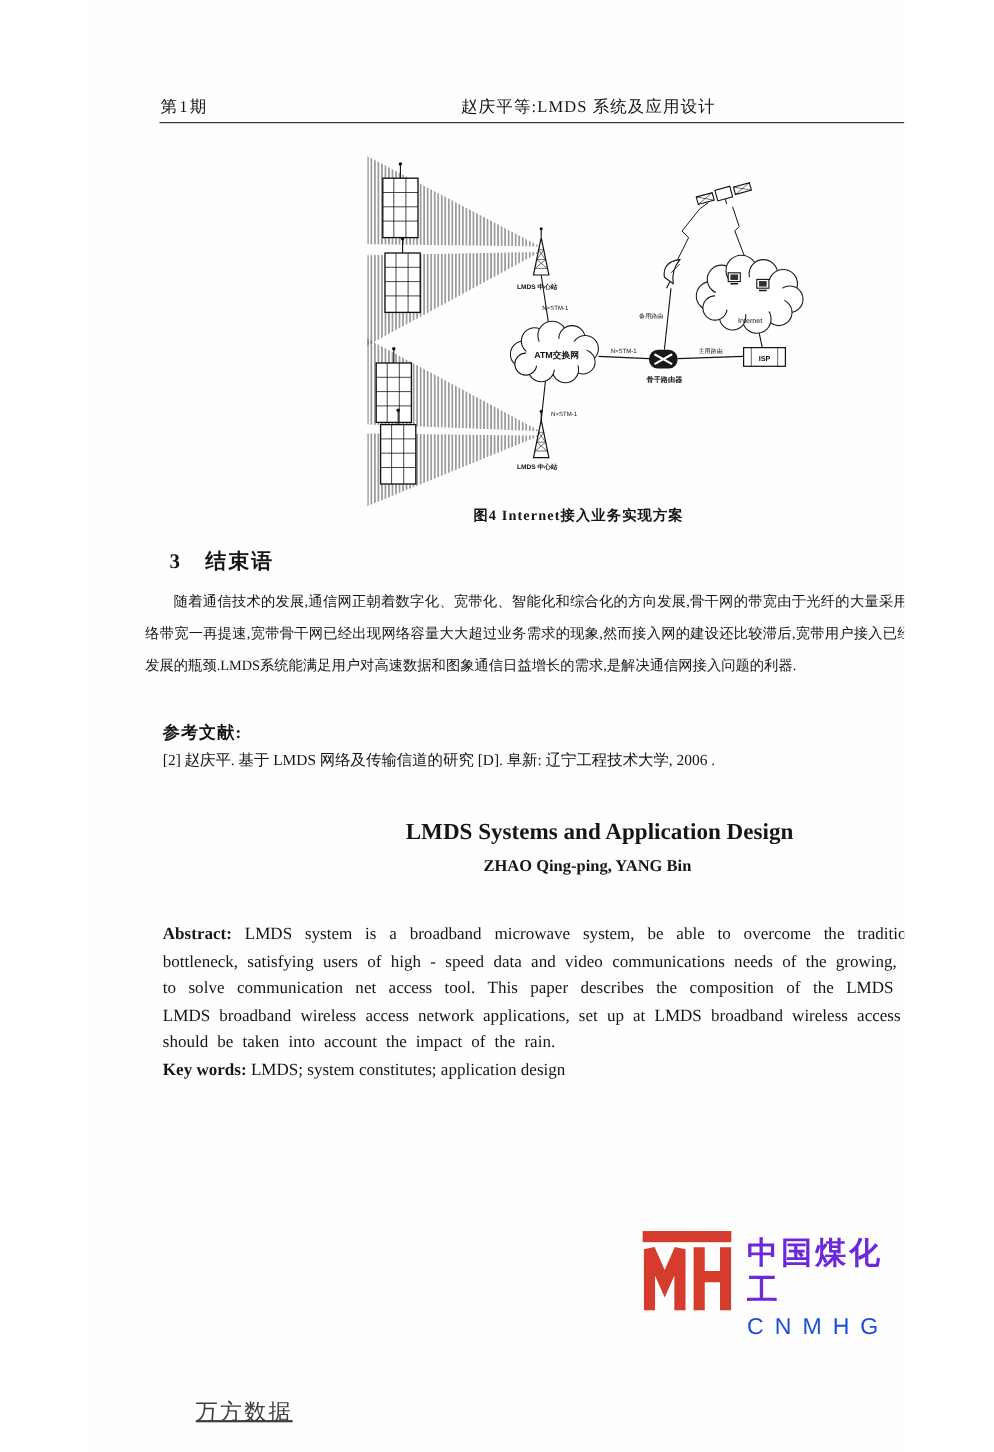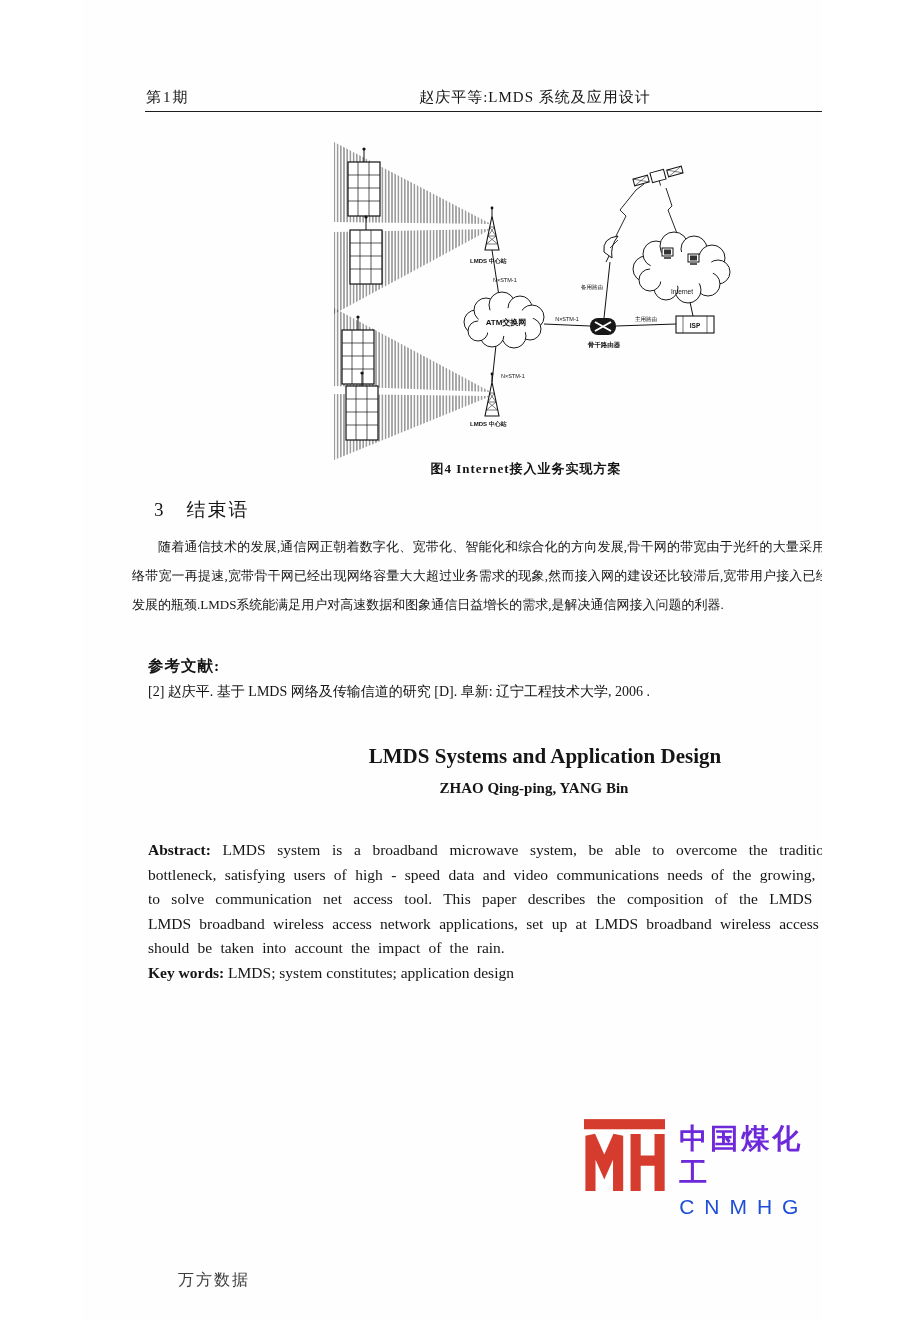--- a/index.html
+++ b/index.html
@@ -15,21 +15,21 @@
   .header .htitle { flex:1; text-align:center; letter-spacing:1px; }
   .header .pnum { width:150px; text-align:right; font-size:16px; }
   .header-rule { position:absolute; left:63px; top:111px; width:779px; border-top:1.6px solid #1d1d1d; }
 
   
   .figure { position:absolute; left:238px; top:132px; width:412px; height:330px; }
   .figure text { font-family:"Liberation Sans", sans-serif; fill:#111; }
   .figcaption { position:absolute; left:238px; top:460px; width:412px; text-align:center; font-weight:bold; font-size:13px; letter-spacing:1px; }
 
   
-  .sec-heading { position:absolute; left:72px; top:497px; font-size:19px; font-weight:400; letter-spacing:2px; }
+  .sec-heading { position:absolute; left:72px; top:497px; font-size:19px; font-weight:700; letter-spacing:2px; }
   .body-para { position:absolute; left:50px; top:532px; width:776px; font-size:13px; line-height:29px; text-align:justify; text-indent:2em; }
 
   
   .ref-heading { position:absolute; left:66px; top:656px; font-size:15.5px; font-weight:bold; letter-spacing:1px; }
   .refs { position:absolute; left:66px; top:680px; width:776px; font-size:14px; line-height:23px; }
   .refs .ref { margin-bottom:2px; }
 
   
   .etitle { position:absolute; left:0; top:744px; width:904px; text-align:center; font-size:21px; font-weight:bold;padding-left:22px; }
   .authors { position:absolute; left:0; top:780px; width:904px; text-align:center; font-size:15px; font-weight:bold; }
@@ -38,21 +38,21 @@
   .abstract b { word-spacing:normal; }
   .keywords { position:absolute; left:66px; top:964px; width:776px; font-size:15.5px; }
 
   
   .logo { position:absolute; left:502px; top:1116px; display:flex; align-items:flex-start; }
   .logo-text { margin-left:14px; padding-top:6px; }
   .logo-cn { font-size:28px; color:#6d28d9; letter-spacing:3px; font-weight:bold; line-height:1.2; font-family:"Liberation Sans", sans-serif; }
   .logo-en { margin-top:6px; font-size:21px; letter-spacing:10px; color:#1d4ed8; font-family:"Liberation Sans", sans-serif; }
 
   
-  .watermark { position:absolute; left:96px; top:1270px; font-size:16px; letter-spacing:2px; color:#3c3c3c; }
+  .watermark { position:absolute; left:96px; top:1270px; font-size:20px; letter-spacing:2px; color:#3c3c3c;text-decoration:underline; }
 </style>
 </head>
 <body>
 
 <div class="page">
 
   <div class="header">
     <span class="issue">第1期</span>
     <span class="htitle">赵庆平等:LMDS 系统及应用设计</span>
     <span class="pnum">25</span>

